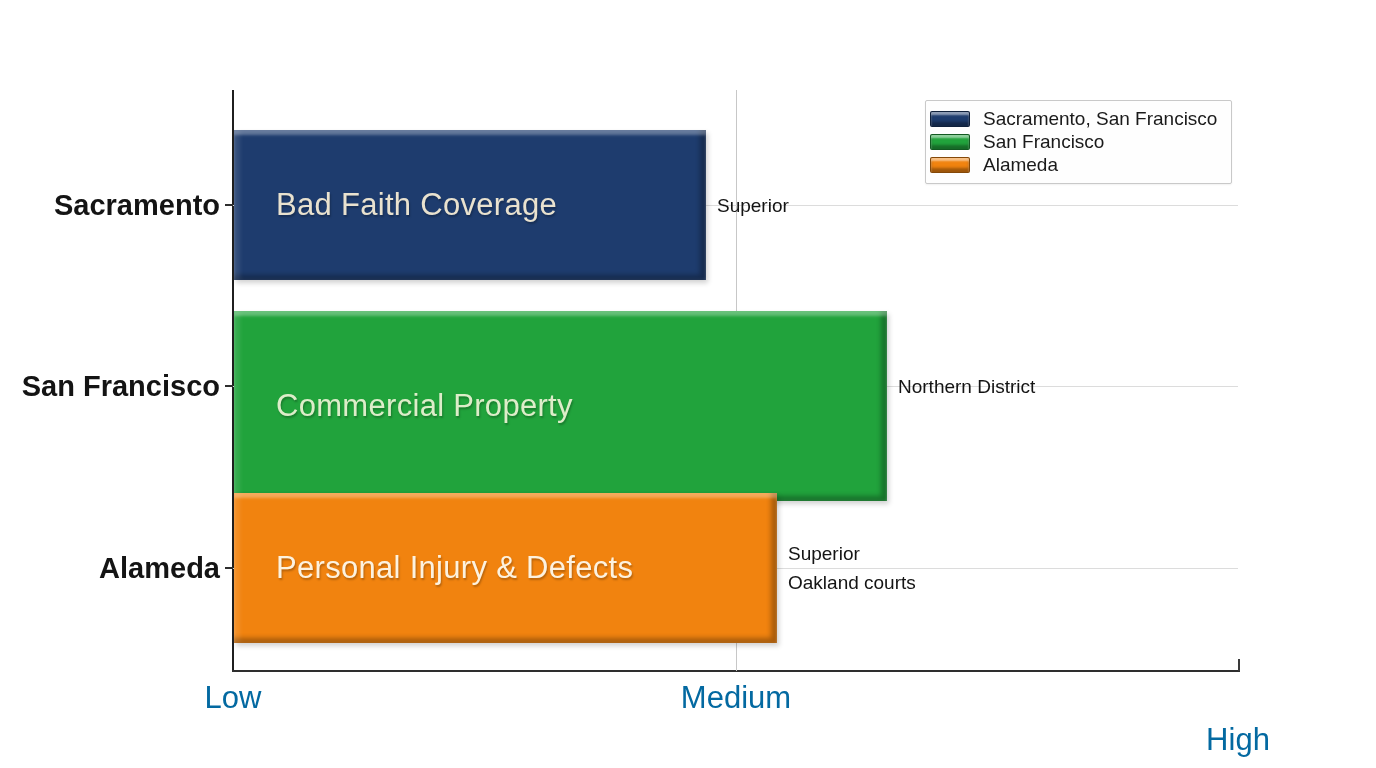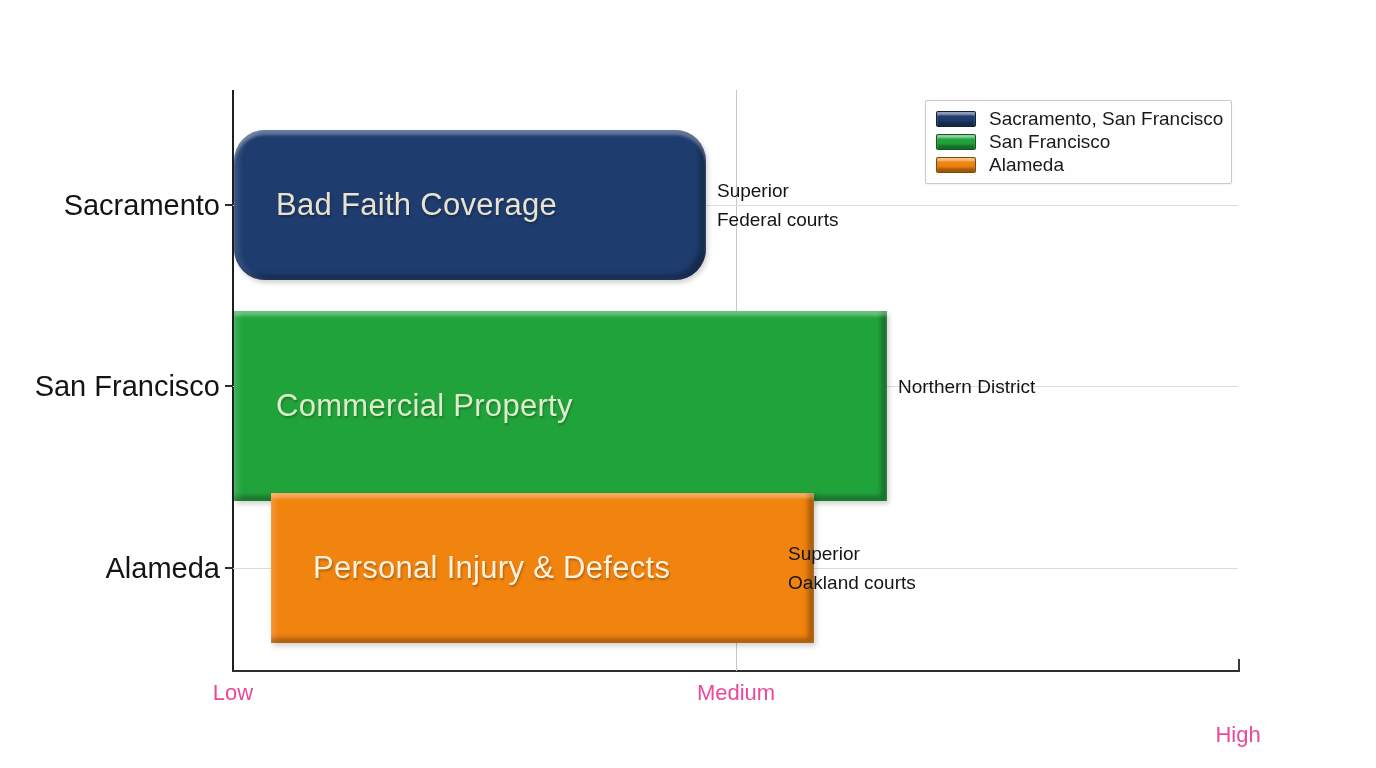--- a/index.html
+++ b/index.html
@@ -81,40 +81,41 @@
   }
   
   .y-label {
     position: absolute;
     right: 1156px;
     transform: translateY(-50%);
     font-size: 29px;
     color: #141414;
     white-space: nowrap;
     z-index: 2;
+    font-weight: bold;
   }
   
   .x-label {
     position: absolute;
     top: 680px;
     transform: translateX(-50%);
-    font-size: 22px;
-    color: #ec4899;
+    font-size: 31px;
+    color: #0369a1;
     white-space: nowrap;
   }
   
   .legend {
     position: absolute;
     left: 925px; top: 100px;
     width: 307px;
     box-sizing: border-box;
     background: #fefefe;
     border: 1px solid #c9c9c9;
     border-radius: 2px;
-    padding: 7px 10px 8px 10px;
+    padding: 7px 10px 8px 4px;
     z-index: 5;
     box-shadow: 0 1px 2px rgba(0,0,0,0.06);
   }
   .legend-row {
     display: flex;
     align-items: center;
     height: 21px;
     margin-bottom: 2px;
   }
   .legend-row:last-child { margin-bottom: 0; }
@@ -148,33 +149,32 @@
   <div class="axis-bottom"></div>
   <div class="tick-high"></div>
   <div class="y-tick" style="top: 204px;"></div>
   <div class="y-tick" style="top: 385px;"></div>
   <div class="y-tick" style="top: 567px;"></div>
 
   <div class="y-label" style="top: 205px;">Sacramento</div>
   <div class="y-label" style="top: 386px;">San Francisco</div>
   <div class="y-label" style="top: 568px;">Alameda</div>
 
-  <div class="bar" style="left: 234px; top: 130px; width: 472px; height: 150px; background: rgb(30, 60, 110); border-radius: 31px;">
+  <div class="bar" style="left: 234px; top: 130px; width: 472px; height: 150px; background: rgb(30, 60, 110);">
     <span class="bar-label" style="color: rgb(233, 226, 207);">Bad Faith Coverage</span>
   </div>
   <div class="bar" style="left: 234px; top: 311px; width: 653px; height: 190px; background: rgb(33, 163, 60);">
     <span class="bar-label" style="color: rgb(221, 237, 201);">Commercial Property</span>
   </div>
-  <div class="bar" style="left: 234px; top: 493px; width: 543px; height: 150px; background: rgb(241, 131, 15); margin-left: 37px;">
+  <div class="bar" style="left: 234px; top: 493px; width: 543px; height: 150px; background: rgb(241, 131, 15);">
     <span class="bar-label" style="color: rgb(253, 242, 223);">Personal Injury &amp; Defects</span>
   </div>
 
   <div class="annotation" style="left: 717px; top: 205px;">
     <div>Superior</div>
-    <div>Federal courts</div>
   </div>
   <div class="annotation" style="left: 898px; top: 386px; text-align: right;">
     <div>Northern District</div>
   </div>
   <div class="annotation" style="left: 788px; top: 568px;">
     <div>Superior</div>
     <div>Oakland courts</div>
   </div>
 
   <div class="x-label" style="left: 233px;">Low</div>

